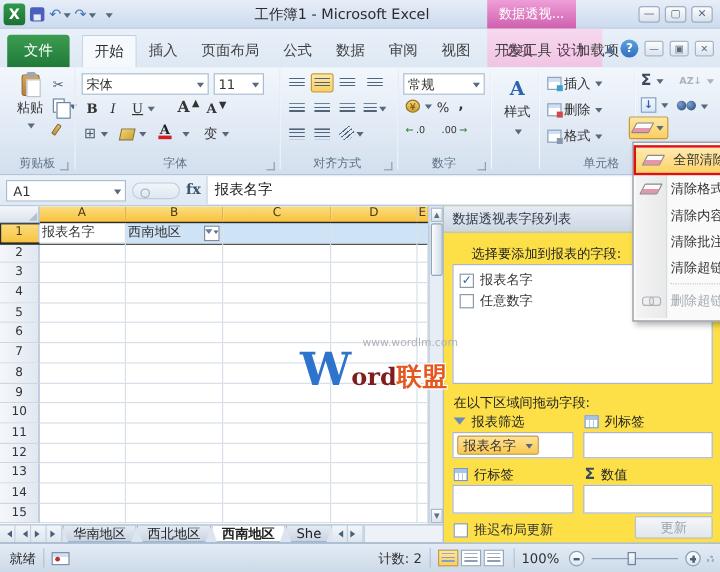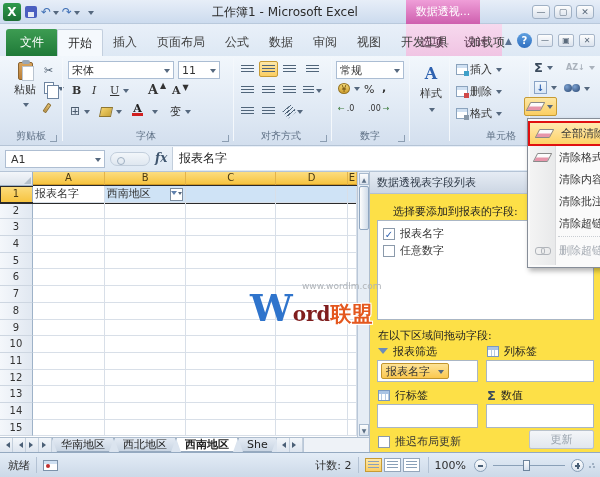--- a/index.html
+++ b/index.html
@@ -17,21 +17,21 @@
   .dd{width:0;height:0;border:3px solid transparent;border-top:4px solid #55687e;margin-left:2px;margin-top:4px;}
   #apptitle{left:170px;top:4px;width:230px;text-align:center;font-size:12px;color:#2b2b2b;white-space:nowrap;}
   #ctxlabel{left:406px;top:0;width:74px;height:24px;background:linear-gradient(#ef9ed8,#ce5fae);color:#fff;text-align:center;line-height:24px;font-size:11px;}
   .winbtns{right:6px;top:5px;display:flex;gap:4px;}
   .wbtn{width:18px;height:14px;background:linear-gradient(#fdfdfd,#d9e1ec);border:1px solid #9fb0c4;border-radius:3px;font-size:9px;line-height:12px;text-align:center;color:#5a6a7c;}
 
   
   #tabrow{left:0;top:24px;width:600px;height:32px;background:linear-gradient(#e9f0f9,#dde8f4);}
   #ctxback{left:406px;top:24px;width:96px;height:32px;background:linear-gradient(#f7d9ee,#f0c4e3);}
   #filetab{left:6px;top:29px;width:52px;height:27px;background:linear-gradient(#3d9c52,#1f7a38);border-radius:3px 3px 0 0;color:#fff;text-align:center;line-height:26px;font-size:12px;}
-  #rtabs{left:57px;top:29px;height:27px;display:flex;}
+  #rtabs{left:68px;top:29px;height:27px;display:flex;}
   .rtab{padding:0 10px;line-height:26px;font-size:12px;color:#404040;}
   .rtab.active{background:#f5f9fd;border:1px solid #c3cfde;border-bottom:none;border-radius:2px 2px 0 0;color:#2b2b2b;}
   #ctabs{left:410px;top:29px;height:27px;display:flex;}
   .ctab{padding:0 10px;line-height:26px;font-size:12px;color:#5c3a52;}
   .ribbonbtns{right:5px;top:33px;display:flex;gap:5px;align-items:center;}
   .chev{color:#5a7294;font-size:9px;}
   .helpbtn{width:15px;height:15px;border-radius:50%;background:linear-gradient(#5fa0e0,#2f6fc0);color:#fff;font-size:10px;font-weight:bold;text-align:center;line-height:15px;}
   .wbtn2{width:16px;height:13px;background:linear-gradient(#fdfdfd,#dbe3ee);border:1px solid #a7b6c9;border-radius:2px;font-size:8px;line-height:11px;text-align:center;color:#5a6a7c;}
 
   
@@ -94,21 +94,21 @@
   .chain::before,.chain::after{content:"";position:absolute;top:0;width:8px;height:6px;border:1.5px solid #b0b4ba;border-radius:3px;}
   .chain::before{left:0;}.chain::after{left:6px;}
   .msep{height:1px;margin:2px 2px 2px 30px;border-top:1px dotted #c9cdd2;}
 
   
   #fbar{left:0;top:146px;width:600px;height:26px;background:linear-gradient(#eaf1f9,#dfe9f4);border-bottom:1px solid #b5c4d6;display:flex;align-items:center;}
   #namebox{position:absolute;left:5px;top:4px;width:100px;height:18px;background:#fff;border:1px solid #aebed2;display:flex;align-items:center;padding-left:5px;}
   #namebox .dd{margin-left:auto;margin-right:3px;}
   .fpill{position:absolute;left:110px;top:6px;width:40px;height:14px;background:linear-gradient(#f2f6fa,#dfe7f0);border:1px solid #c2cedc;border-radius:7px;}
   .fpill::after{content:"";position:absolute;left:6px;top:4px;width:6px;height:6px;border:1px solid #9fb0c2;border-radius:50%;}
-  #fx{position:absolute;left:155px;top:5px;font-family:"DejaVu Serif","Liberation Serif",serif;font-style:italic;font-weight:bold;color:#3f556e;font-size:12px;}
+  #fx{position:absolute;left:155px;top:5px;font-family:"DejaVu Serif","Liberation Serif",serif;font-weight:bold;color:#3f556e;font-size:12px;}
   #finput{position:absolute;left:172px;top:1px;right:0;bottom:1px;background:#fff;border-left:1px solid #c2cedc;display:flex;align-items:center;padding-left:6px;font-size:12px;color:#222;}
 
   
   #grid{left:0;top:172px;width:357px;height:265px;background:#fff;overflow:hidden;}
   #colhdrs{display:flex;height:14px;}
   #corner{width:33px;height:14px;background:linear-gradient(#f3f6fa,#dde4ec);border-right:1px solid #9eb2c8;border-bottom:1px solid #9eb2c8;position:relative;}
   #corner::after{content:"";position:absolute;right:1px;bottom:1px;border-left:7px solid transparent;border-bottom:7px solid #b4c0cc;}
   .chdr{height:14px;background:linear-gradient(#fcdd80,#f7c440);border-right:1px solid #e3b44a;border-bottom:2px solid #cf9a28;color:#4a3a14;font-size:10px;text-align:center;line-height:12px;overflow:hidden;}
   .grow{display:flex;height:16.7px;}
   .rowhdr{width:33px;background:linear-gradient(90deg,#f4f7fb,#e1e8f1);border-right:1px solid #9eb2c8;border-bottom:1px solid #cdd6e1;font-size:10px;color:#333;text-align:center;line-height:16px;}

